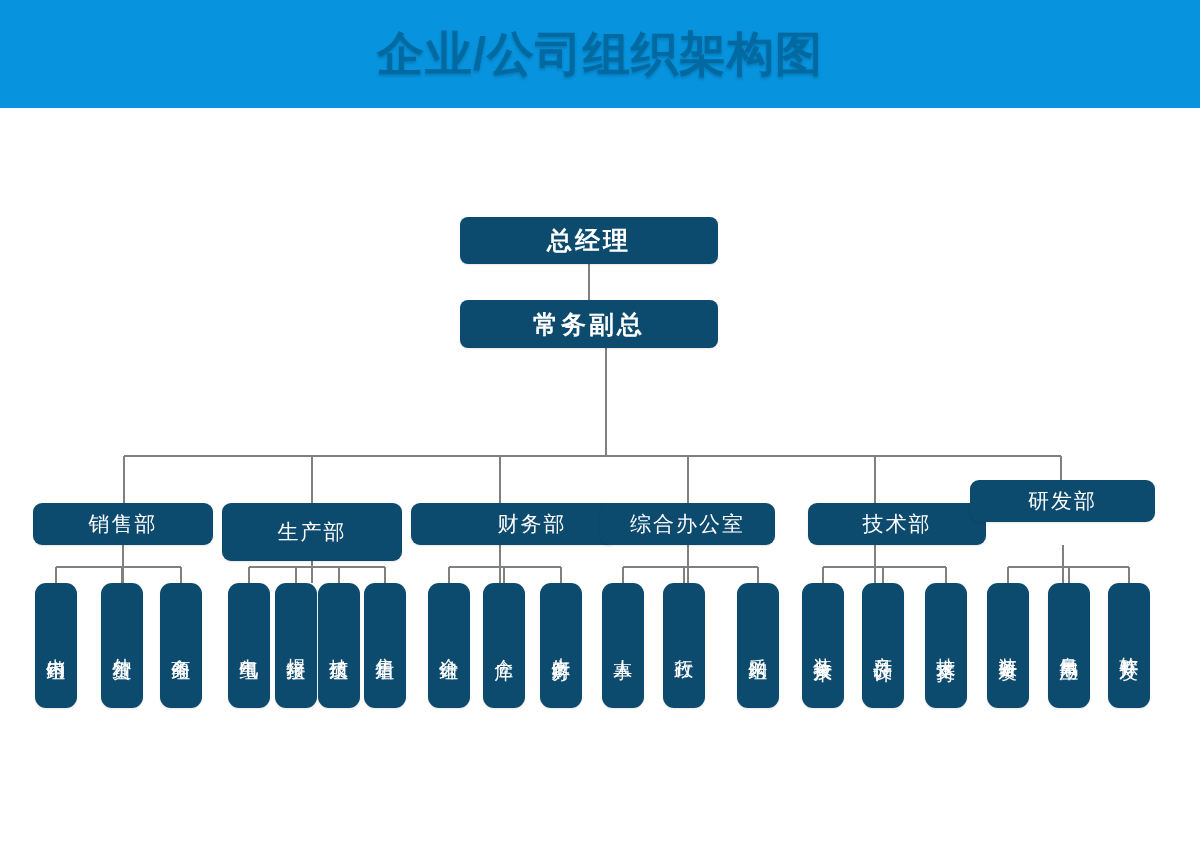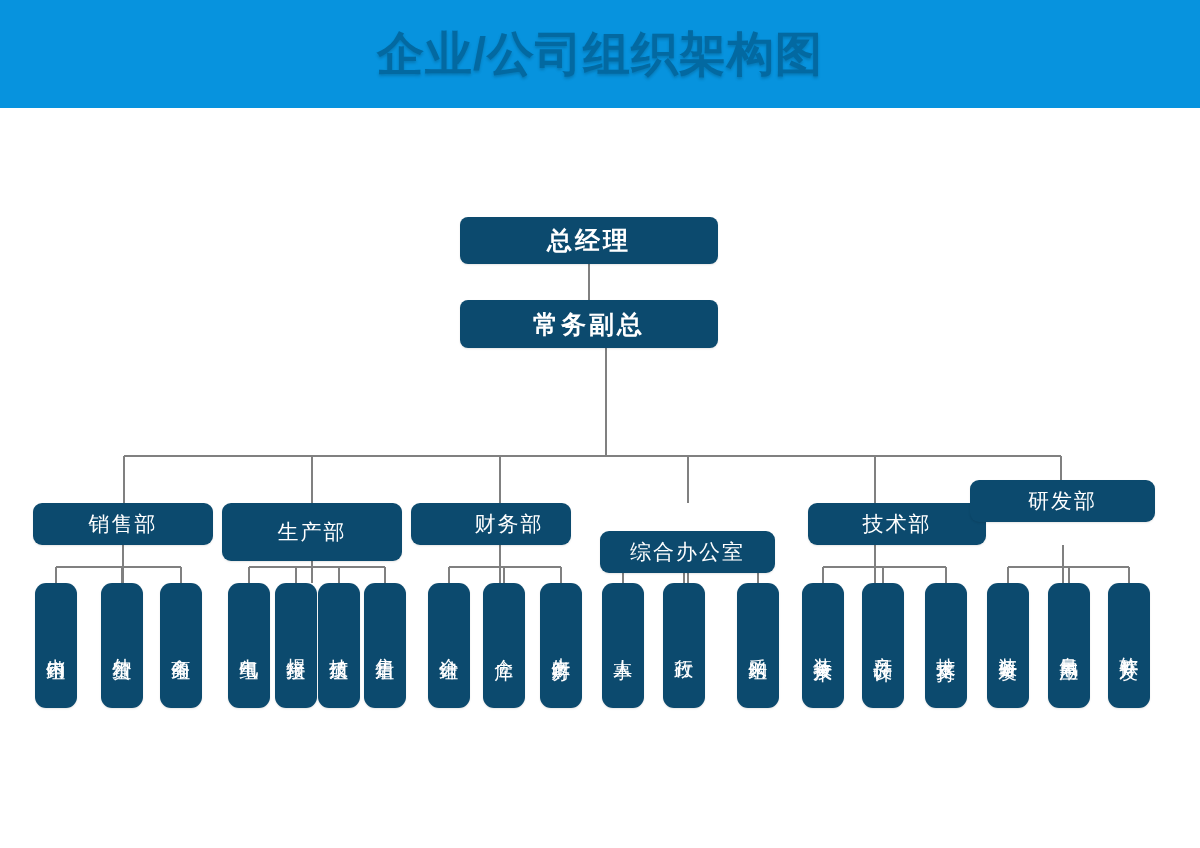--- a/index.html
+++ b/index.html
@@ -179,33 +179,33 @@
       </div>
       <div class="node leaf" style="left: 275px; top: 583px; width: 42px; height: 125px;">
         <span class="label">焊接组</span>
       </div>
       <div class="node leaf" style="left: 318px; top: 583px; width: 42px; height: 125px;">
         <span class="label">技质组</span>
       </div>
       <div class="node leaf" style="left: 364px; top: 583px; width: 42px; height: 125px;">
         <span class="label">售后组</span>
       </div>
-      <div class="node dept" style="left: 411px; top: 503px; width: 160px; height: 42px; padding-left: 36px;">
+      <div class="node dept" style="left: 411px; top: 503px; width: 206px; height: 42px; padding-left: 36px;">
         <span class="label">财务部</span>
       </div>
       <div class="node leaf" style="left: 428px; top: 583px; width: 42px; height: 125px;">
         <span class="label">会计组</span>
       </div>
       <div class="node leaf" style="left: 483px; top: 583px; width: 42px; height: 125px;">
         <span class="label">仓库</span>
       </div>
       <div class="node leaf" style="left: 540px; top: 583px; width: 42px; height: 125px;">
         <span class="label">生产财务</span>
       </div>
-      <div class="node dept" style="left: 600px; top: 503px; width: 175px; height: 42px; margin-top: 28px;">
+      <div class="node dept" style="left: 600px; top: 503px; width: 175px; height: 42px;">
         <span class="label">综合办公室</span>
       </div>
       <div class="node leaf" style="left: 602px; top: 583px; width: 42px; height: 125px;">
         <span class="label">人事</span>
       </div>
       <div class="node leaf" style="left: 663px; top: 583px; width: 42px; height: 125px;">
         <span class="label">行政</span>
       </div>
       <div class="node leaf" style="left: 737px; top: 583px; width: 42px; height: 125px;">
         <span class="label">采购组</span>

